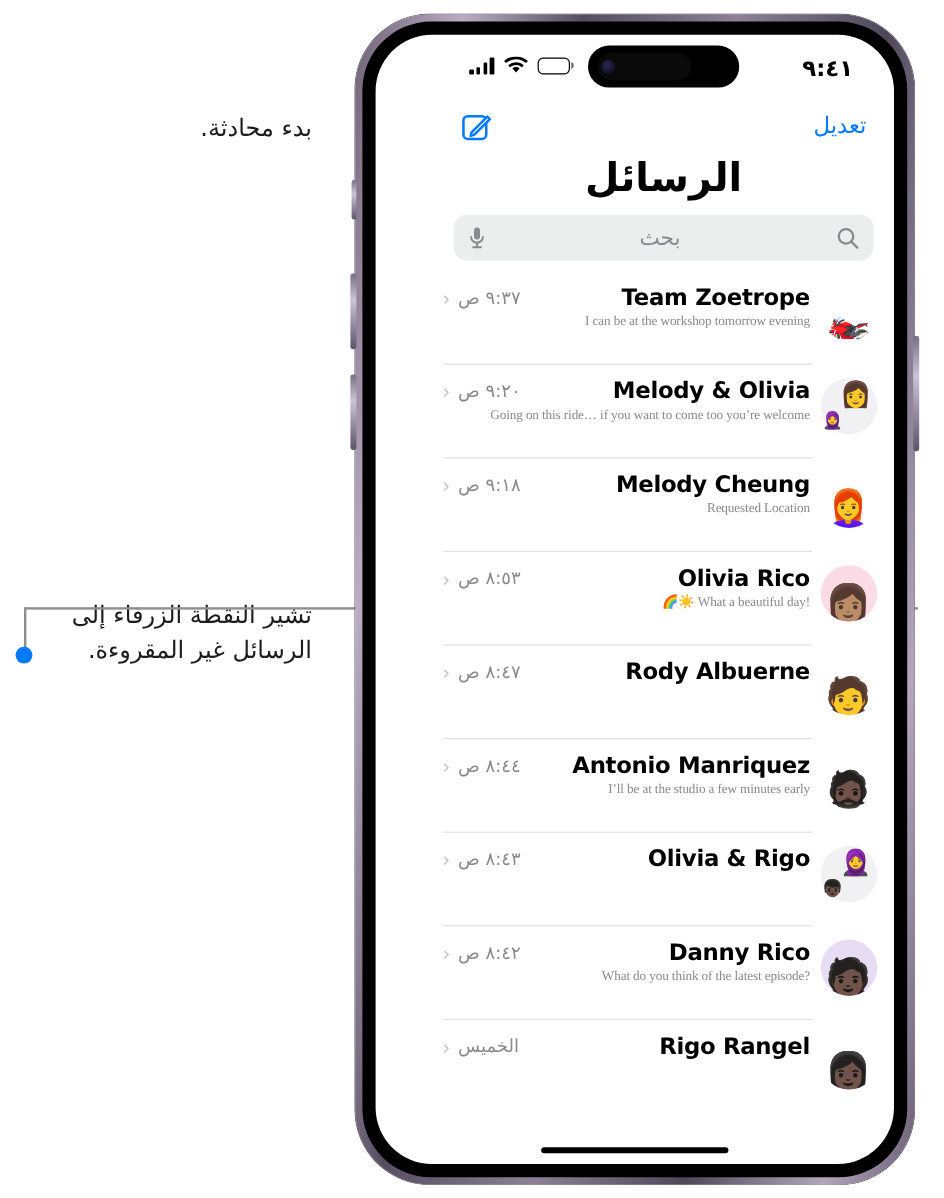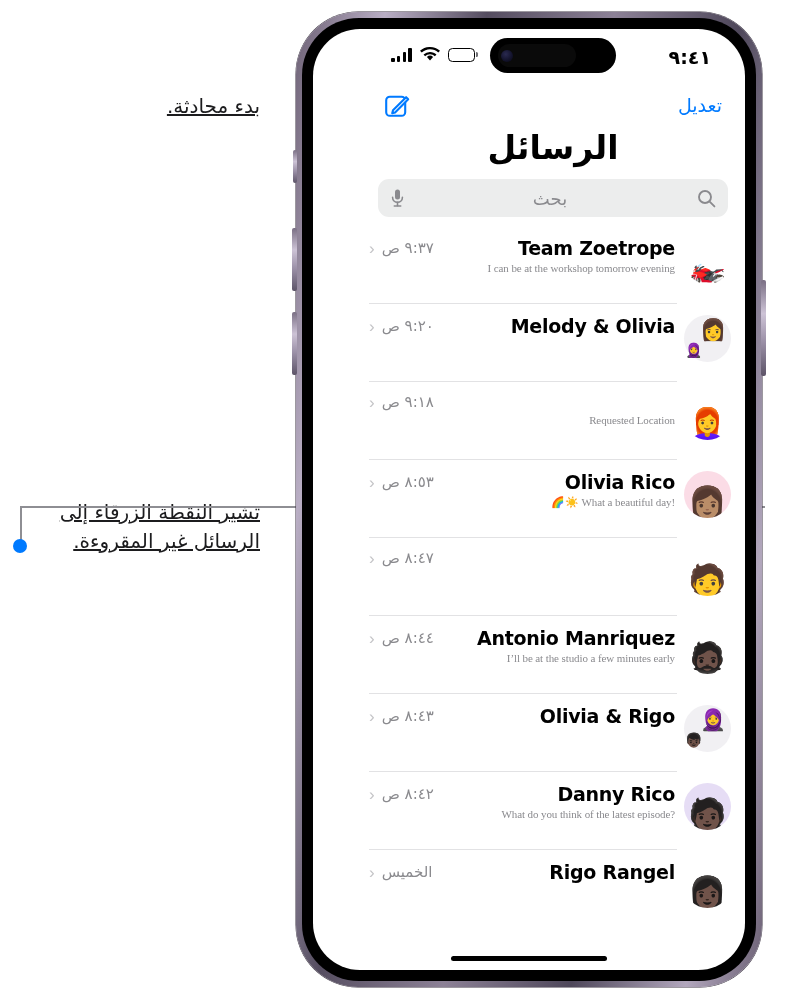--- a/index.html
+++ b/index.html
@@ -16,21 +16,20 @@
   
   .callout {
     position: absolute;
     direction: rtl;
     text-align: right;
     font-family: "DejaVu Sans", sans-serif;
     font-size: 20px;
     line-height: 1.45;
     color: #1c1c1e;
     white-space: pre-line;
-    text-decoration: underline;
   }
   #callout-compose { right: 527px; top: 92px; width: 250px; }
   #callout-unread  { right: 527px; top: 498px; width: 255px; }
 
   .leader {
     position: absolute;
     background: #8e8e93;
     height: 1.6px;
   }
   .leader-v {
@@ -393,26 +392,28 @@
               <span class="g1">👩</span>
               <span class="g2">🧕</span>
             </div>
             <div class="conv-body">
               <div class="conv-toprow">
                 <div class="conv-name">Melody &amp; Olivia</div>
                 <div class="conv-spacer"></div>
                 <div class="conv-time">٩:٢٠ ص</div>
                 <div class="chev">‹</div>
               </div>
+              <div class="conv-preview">Going on this ride… if you want to come too you’re welcome</div>
             </div>
           </div>
           <div class="conv-row">
             <div class="avatar" style="background: rgb(255, 255, 255);">👩‍🦰</div>
             <div class="conv-body">
               <div class="conv-toprow">
+                <div class="conv-name">Melody Cheung</div>
                 <div class="conv-spacer"></div>
                 <div class="conv-time">٩:١٨ ص</div>
                 <div class="chev">‹</div>
               </div>
               <div class="conv-preview">Requested Location</div>
             </div>
           </div>
           <div class="conv-row">
             <div class="avatar" style="background: rgb(251, 220, 230);">👩🏽</div>
             <div class="conv-body">
@@ -422,20 +423,21 @@
                 <div class="conv-time">٨:٥٣ ص</div>
                 <div class="chev">‹</div>
               </div>
               <div class="conv-preview">🌈☀️ What a beautiful day!</div>
             </div>
           </div>
           <div class="conv-row">
             <div class="avatar" style="background: rgb(255, 255, 255);">🧑</div>
             <div class="conv-body">
               <div class="conv-toprow">
+                <div class="conv-name">Rody Albuerne</div>
                 <div class="conv-spacer"></div>
                 <div class="conv-time">٨:٤٧ ص</div>
                 <div class="chev">‹</div>
               </div>
             </div>
           </div>
           <div class="conv-row">
             <div class="avatar" style="background: rgb(255, 255, 255);">🧔🏿</div>
             <div class="conv-body">
               <div class="conv-toprow">

